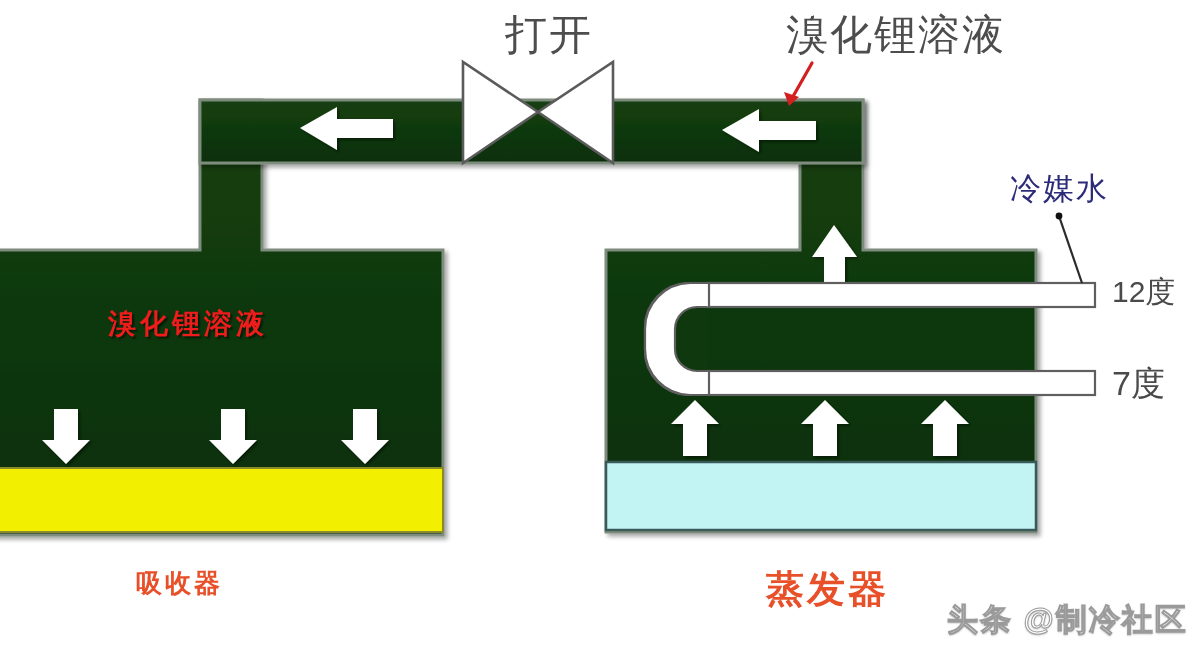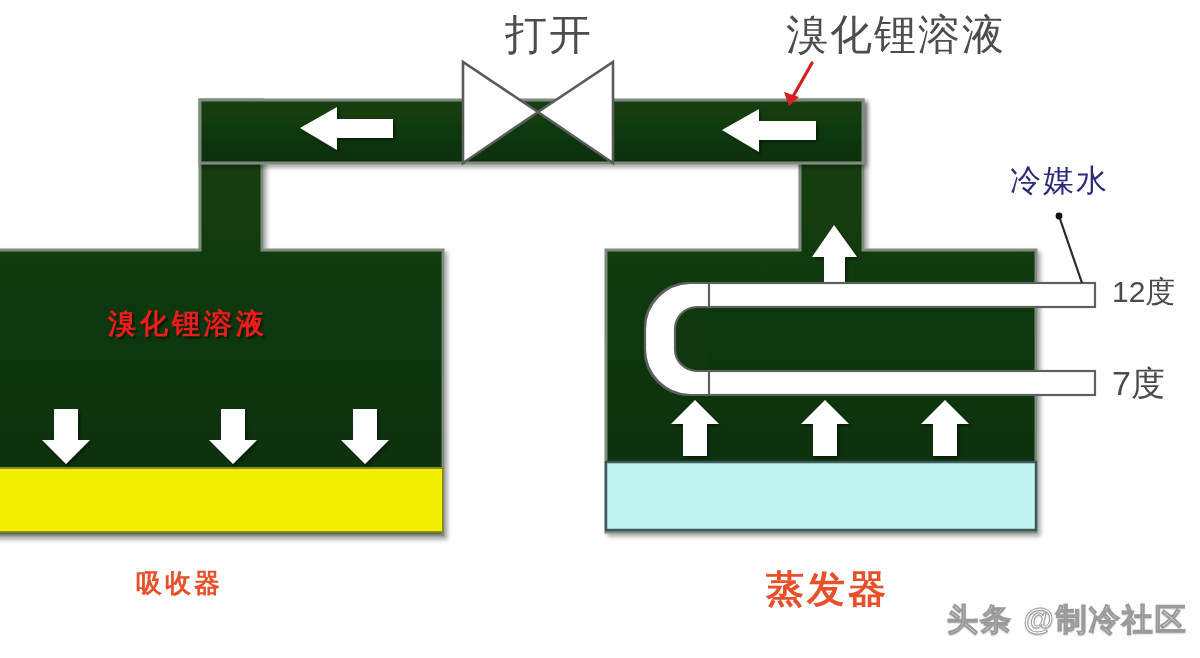--- a/index.html
+++ b/index.html
@@ -15,21 +15,21 @@
 
   
   .valve-label{
     left:505px;top:14px;font-size:42px;color:#4d4d4d;
     letter-spacing:2px;font-weight:400;
   }
   .vapor-label{
     left:786px;top:14px;font-size:42px;color:#4d4d4d;letter-spacing:2px;
   }
   .chilled-label{
-    left:1010px;top:165px;font-size:31px;color:#2b2b7a;letter-spacing:2px;
+    left:1010px;top:173px;font-size:31px;color:#2b2b7a;letter-spacing:2px;
     font-family:"Liberation Serif","DejaVu Serif",serif;font-weight:400;
   }
   .temp12{left:1112px;top:277px;font-size:30px;color:#4a4a4a;}
   .temp7{left:1112px;top:366px;font-size:34px;color:#4a4a4a;}
   .absorber-label{
     left:136px;top:570px;font-size:26px;color:#e8502a;font-weight:bold;letter-spacing:3px;
   }
   .evaporator-label{
     left:766px;top:570px;font-size:38px;color:#e8502a;font-weight:bold;letter-spacing:3px;
   }

